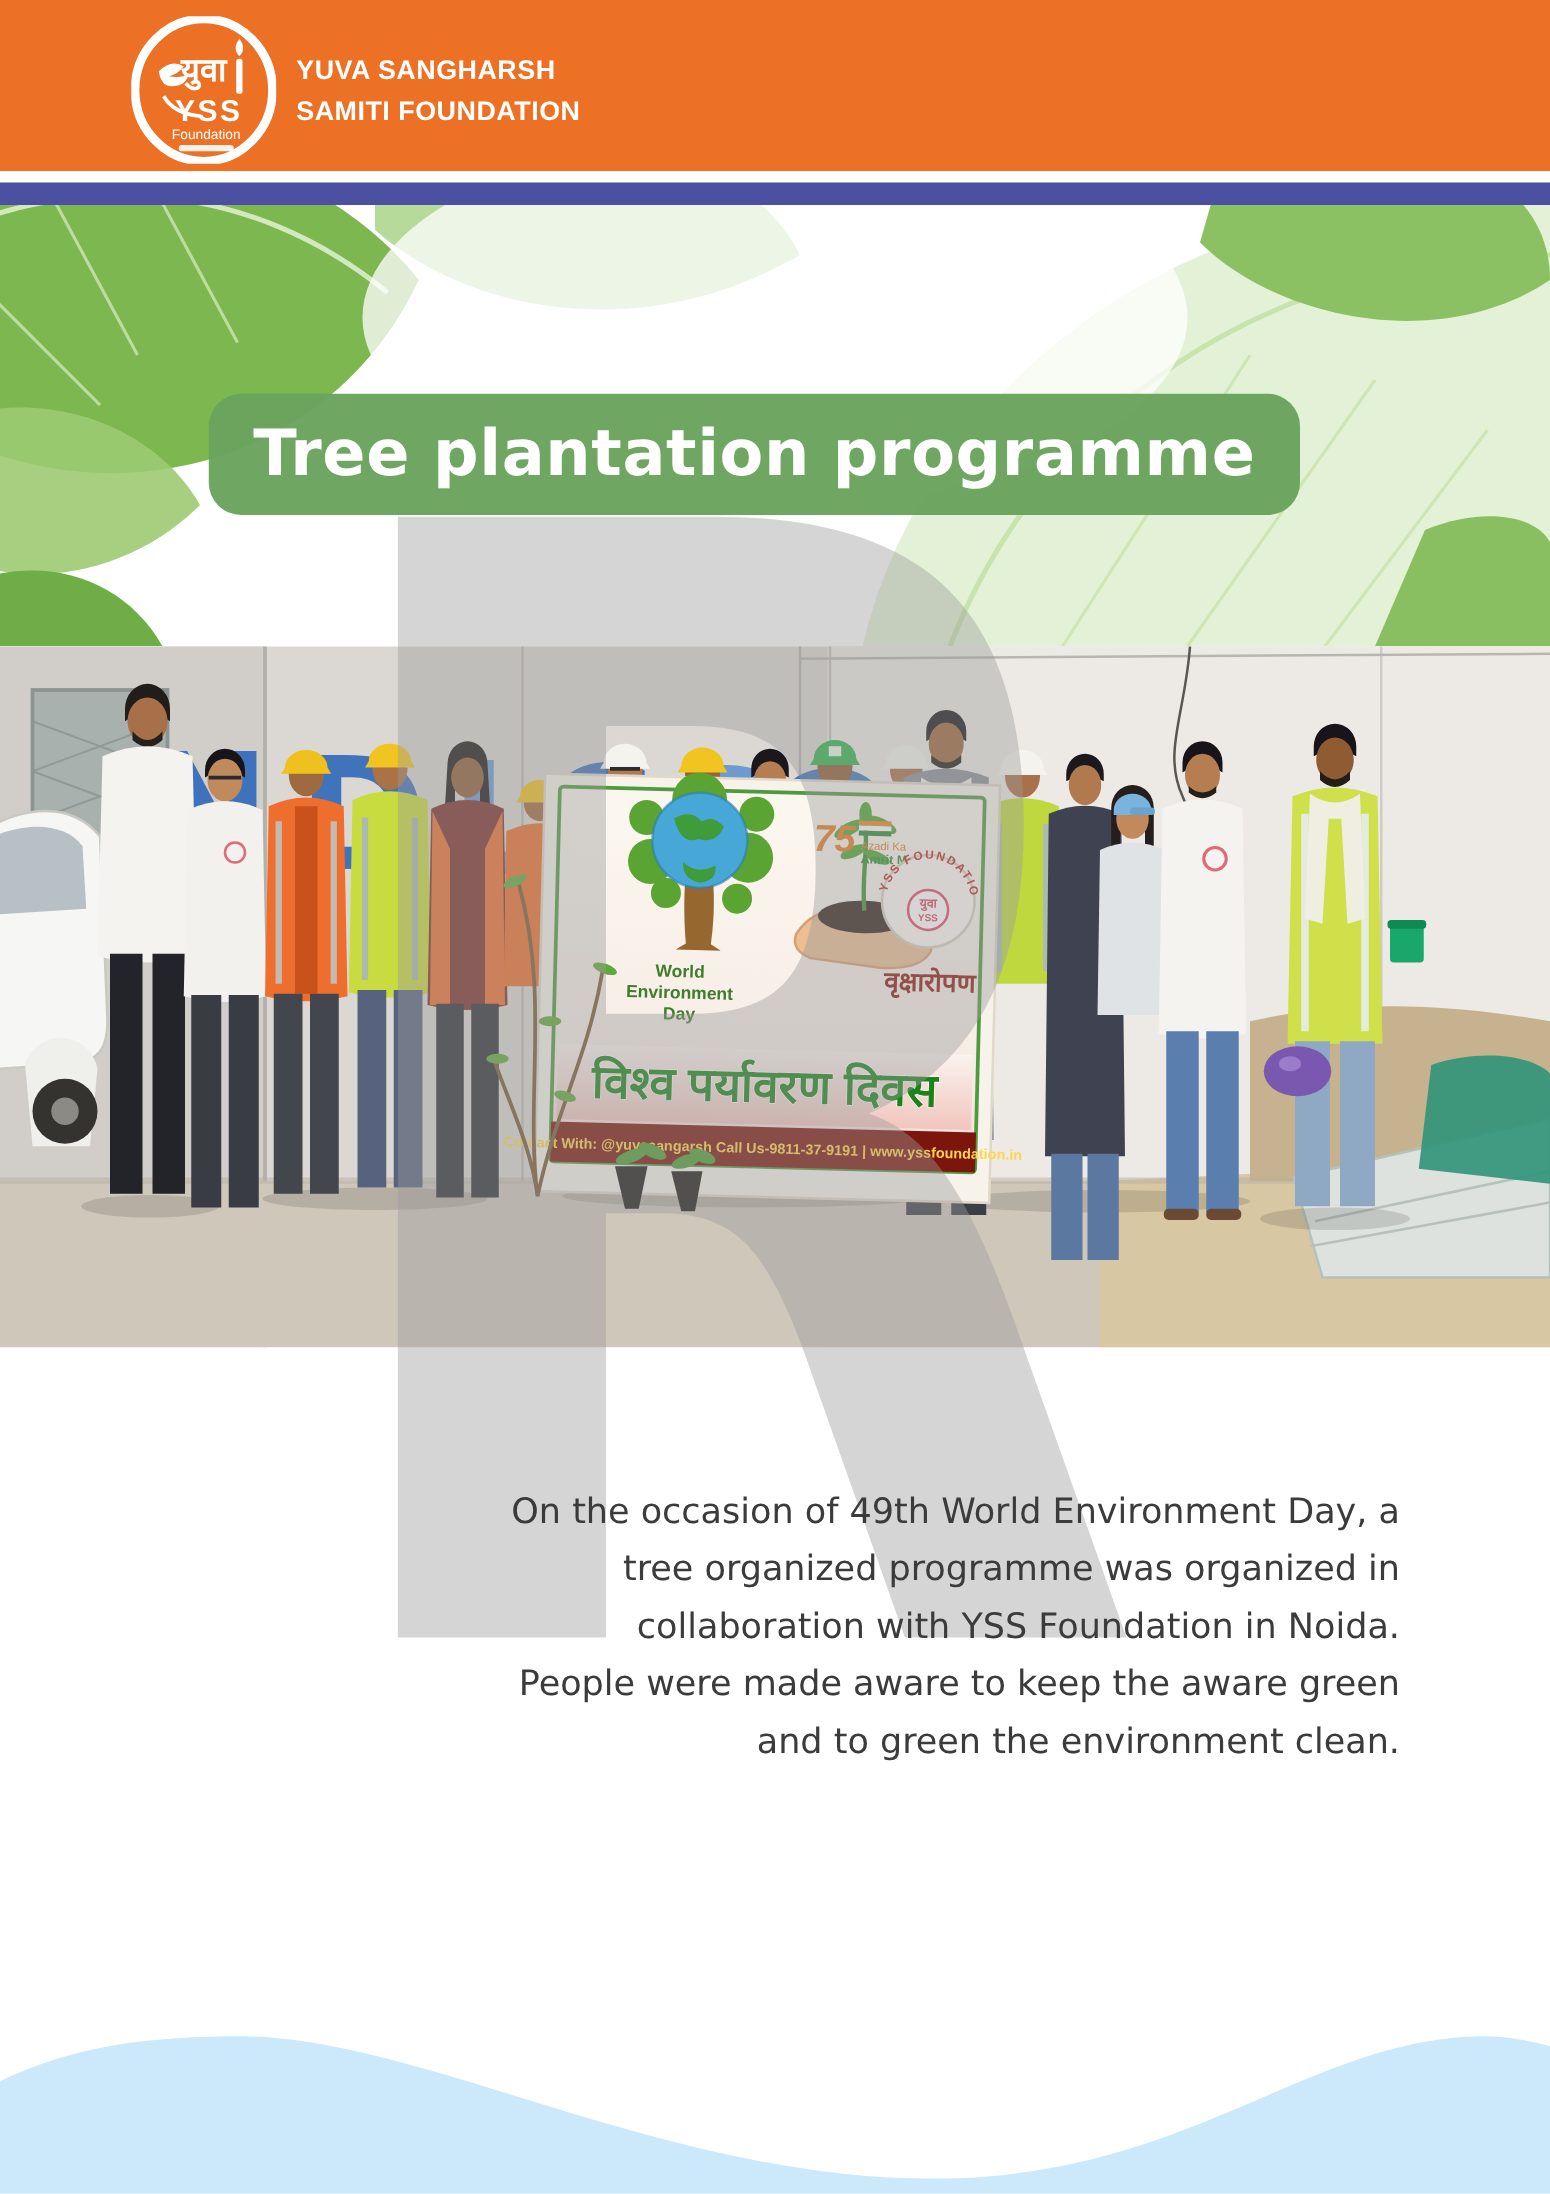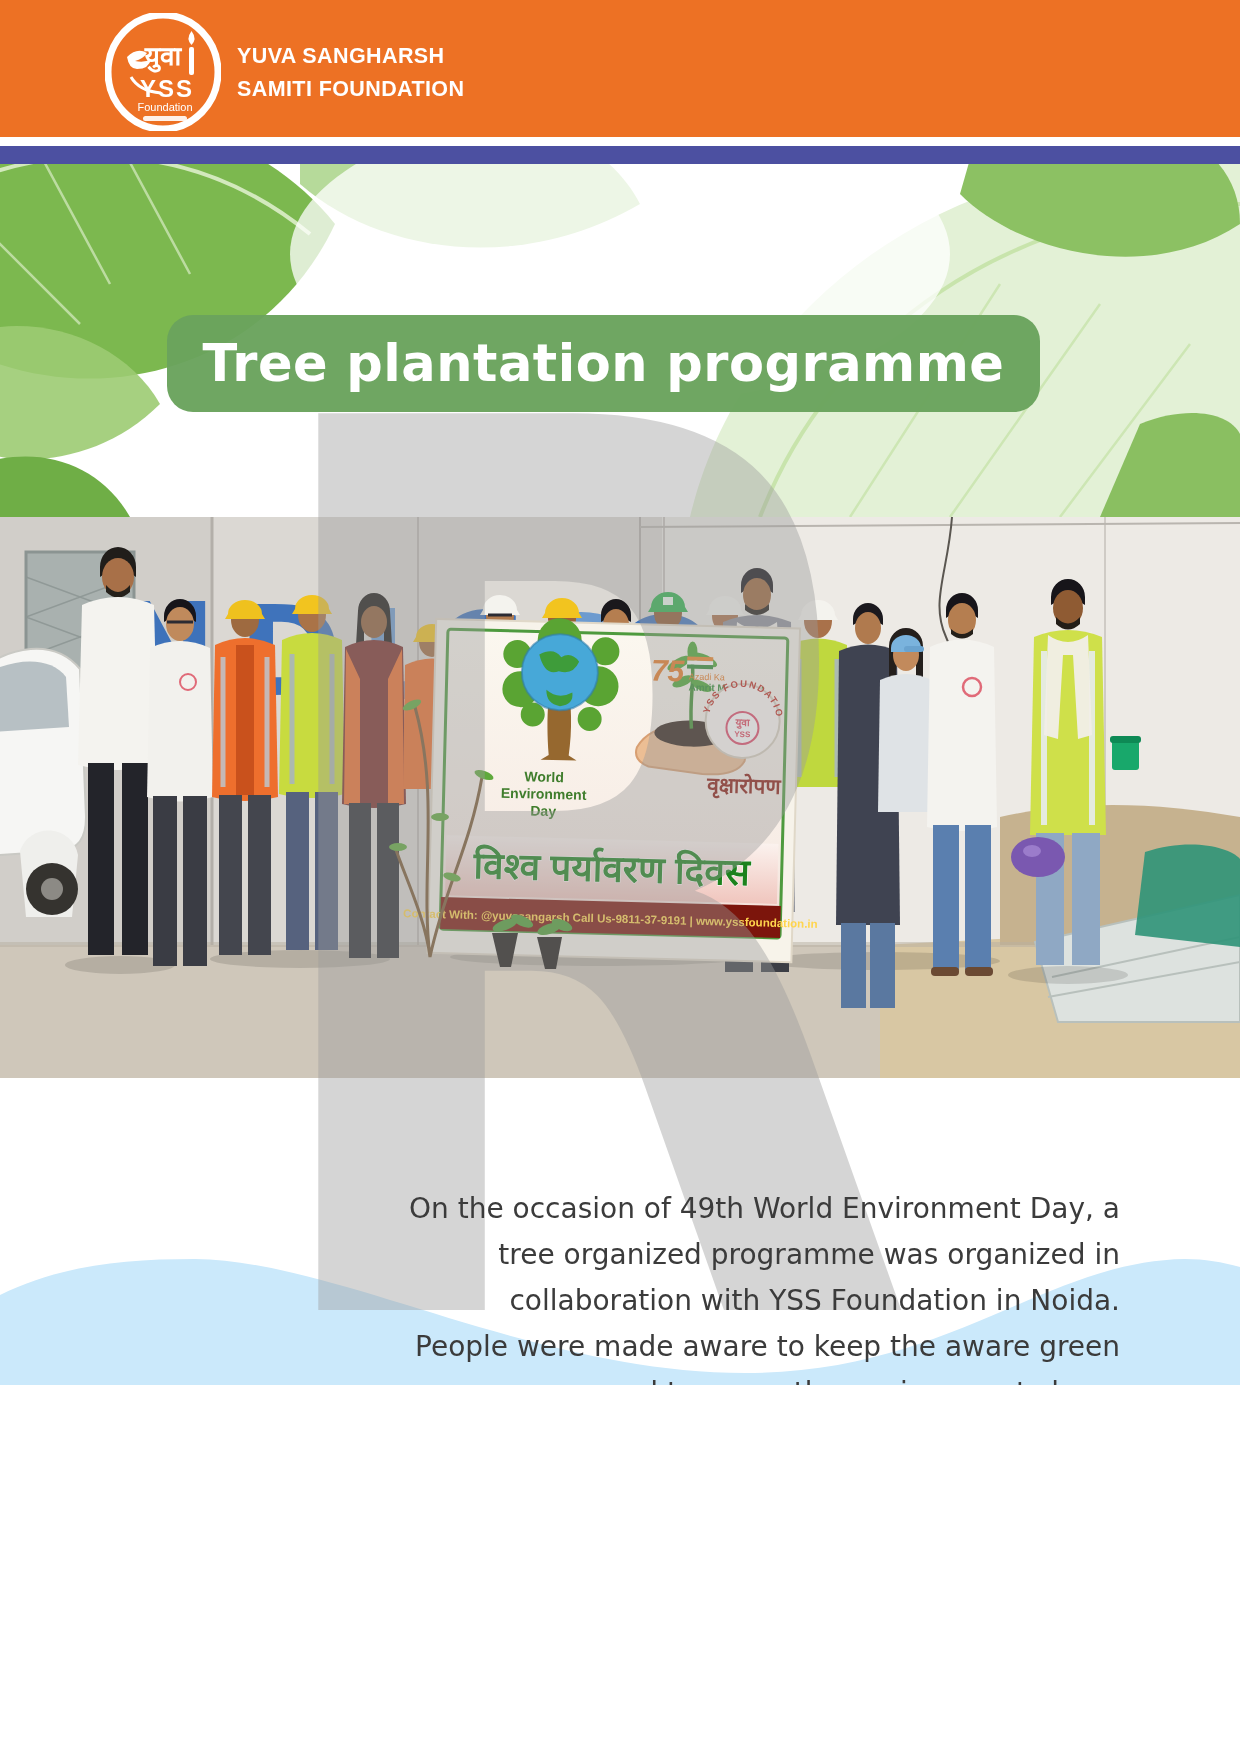--- a/index.html
+++ b/index.html
@@ -1,16 +1,16 @@
 <!DOCTYPE html>
 <html><head>
 <meta charset="utf-8">
 <style>
   html,body{margin:0;padding:0;background:#ffffff;}
-  .page{position:relative;width:1240px;height:1385px;overflow:hidden;background:#ffffff;
+  .page{position:relative;width:1240px;height:1755px;overflow:hidden;background:#ffffff;
         font-family:"Liberation Sans", sans-serif;}
   
   .header{position:absolute;left:0;top:0;width:1240px;height:137px;background:#ED7124;z-index:4;}
   .logo-wrap{position:absolute;left:105px;top:13px;width:116px;height:118px;}
   .org-name{position:absolute;left:237px;top:40px;color:#ffffff;font-weight:bold;
             font-size:21.5px;letter-spacing:.4px;line-height:33px;}
   .gap-strip{position:absolute;left:0;top:137px;width:1240px;height:9px;background:#ffffff;z-index:4;}
   .blue-bar{position:absolute;left:0;top:146px;width:1240px;height:18px;background:#4C50A1;z-index:4;}
   
   .hero{position:absolute;left:0;top:164px;width:1240px;height:353px;overflow:hidden;z-index:1;background:#ffffff;}

